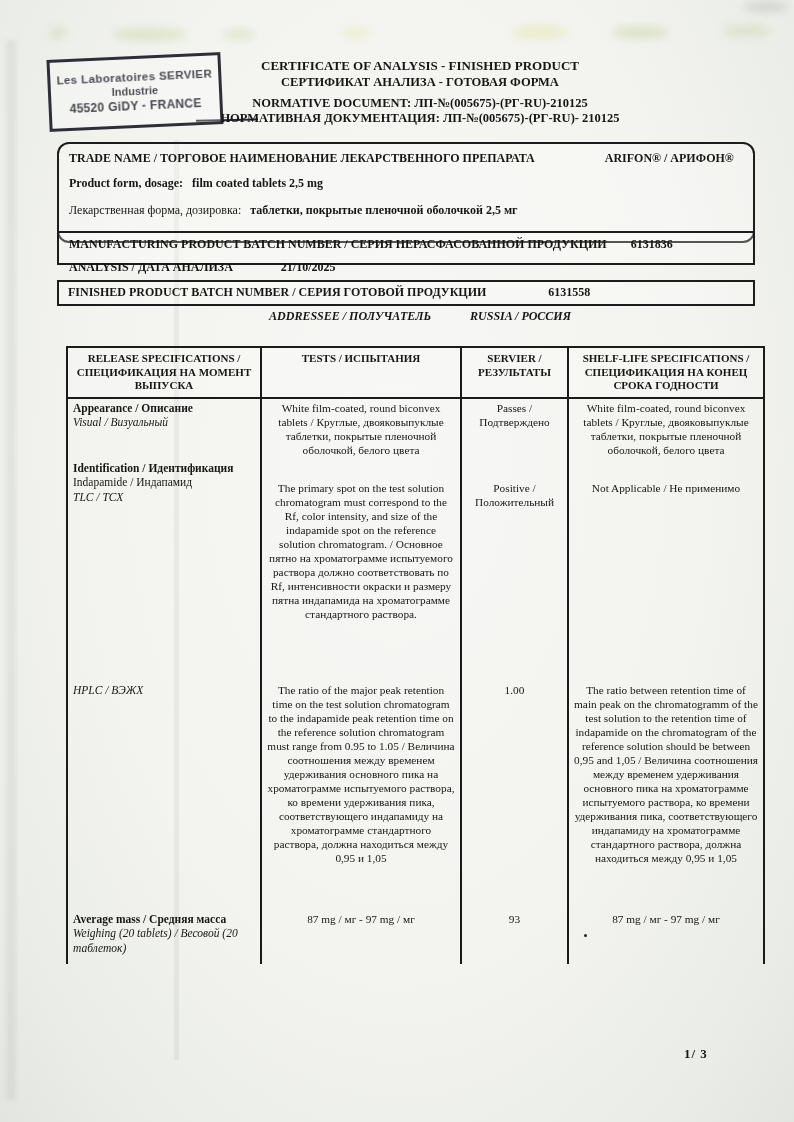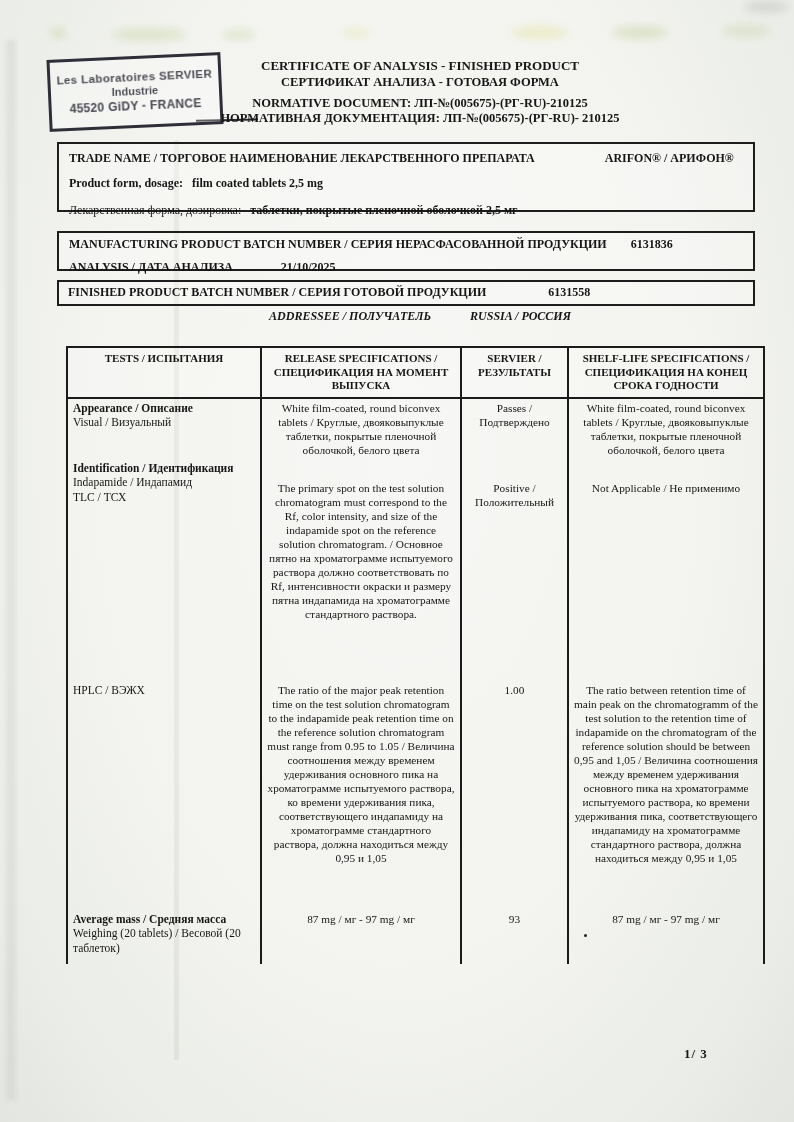--- a/index.html
+++ b/index.html
@@ -38,22 +38,22 @@
 
   
   .hdr { position:absolute; left:95px; top:58px; width:650px; text-align:center; }
   .hdr .t1 { font-size:13px; font-weight:bold; line-height:16px; }
   .hdr .t2 { font-size:12.5px; font-weight:bold; line-height:16px; }
   .hdr .n1 { font-size:12.5px; font-weight:bold; line-height:15px; margin-top:6px; }
   .hdr .n2 { font-size:12.5px; font-weight:bold; line-height:15px; }
 
   
   .box { position:absolute; left:57px; width:698px; border:2px solid #1d1d1d; box-sizing:border-box; background:rgba(255,255,255,0.25); }
-  .box-trade { top:142px; height:70px; padding:5px 10px 0 10px; }
-  .box-batch { top:231px; height:40px; padding:4px 10px 0 10px; }
+  .box-trade { top:142px; height:101px; padding:5px 10px 0 10px;border-radius:12px; }
+  .box-batch { top:231px; height:34px; padding:4px 10px 0 10px; }
   .box-finished { top:280px; height:26px; padding:3px 10px 0 9px; }
   .bline { font-size:12px; line-height:15px; white-space:nowrap; }
   .bline.l1 { margin-top:2px; }
   .bline.l2 { margin-top:10px; }
   .bline.l3 { margin-top:12px; }
   .lbl-b { font-weight:bold; }
   .val-b { font-weight:bold; }
   .gap-wide { display:inline-block; width:64px; }
   .gap-med { display:inline-block; width:18px; }
   .gap-sm { display:inline-block; width:42px; }
@@ -70,21 +70,21 @@
   .cell { box-sizing:border-box; border-right:2px solid #1b1b1b; padding:2px 5px; }
   .cell:last-child { border-right:none;border-radius:11px; }
   .hcell { font-size:11px; font-weight:bold; text-align:center; line-height:13.5px; padding:4px 6px; min-height:42px; }
   .r1 > .cell { min-height:60px; }
   .r2 > .cell { min-height:220px; }
   .r3 > .cell { min-height:229px; }
   .r4 > .cell { min-height:56px; }
   .c-test { font-size:11.5px; line-height:14.5px; text-align:left; }
   .c-mid { font-size:11.3px; line-height:14px; text-align:center; }
   .t-bold { font-weight:bold; }
-  .t-italic { }
+  .t-italic { font-style:italic; }
   .pad-deep { padding-top:22px; }
   .pad-top4 { padding-top:4px; }
 
   .footer-page { position:absolute; left:684px; top:1046px; font-size:13px; font-weight:bold; letter-spacing:1px; }
 </style>
 </head>
 <body>
 
 <div class="page">
 
@@ -153,22 +153,22 @@
     </div>
   </div>
 
   <div class="addressee">
     <span>ADDRESSEE / ПОЛУЧАТЕЛЬ</span>
     <span class="a-val">RUSSIA / РОССИЯ</span>
   </div>
 
   <div class="tbl">
     <div class="hrow">
+      <div class="cell hcell">RELEASE SPECIFICATIONS / СПЕЦИФИКАЦИЯ НА МОМЕНТ ВЫПУСКА</div>
       <div class="cell hcell">TESTS / ИСПЫТАНИЯ</div>
-      <div class="cell hcell">RELEASE SPECIFICATIONS / СПЕЦИФИКАЦИЯ НА МОМЕНТ ВЫПУСКА</div>
       <div class="cell hcell">SERVIER / РЕЗУЛЬТАТЫ</div>
       <div class="cell hcell">SHELF-LIFE SPECIFICATIONS / СПЕЦИФИКАЦИЯ НА КОНЕЦ СРОКА ГОДНОСТИ</div>
     </div>
 
     <div class="trow r1">
       <div class="cell c-test">
         <div class="t-bold">Appearance / Описание</div>
         <div class="t-italic">Visual / Визуальный</div>
       </div>
       <div class="cell c-mid">White film-coated, round biconvex tablets / Круглые, двояковыпуклые таблетки, покрытые пленочной оболочкой, белого цвета</div>

